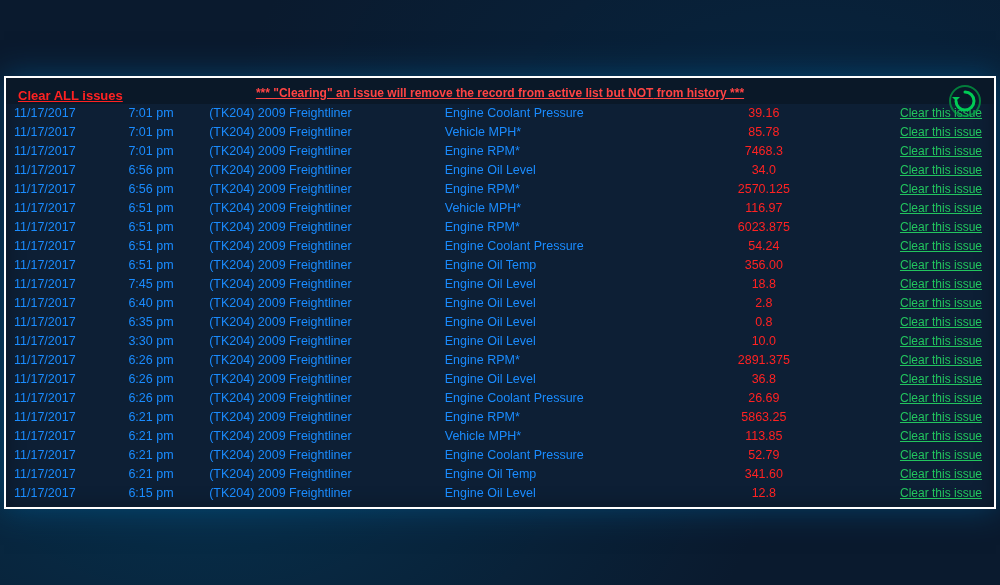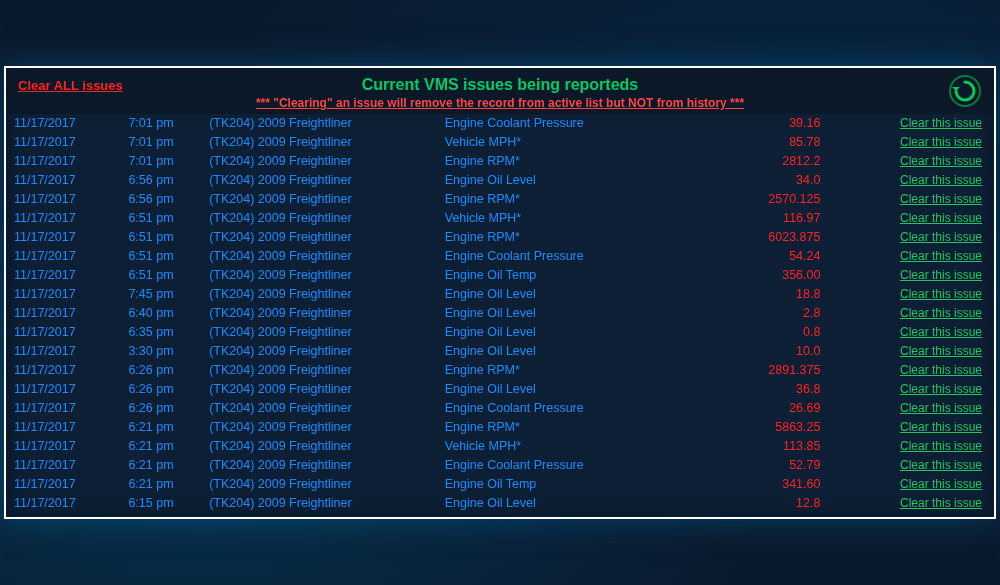--- a/index.html
+++ b/index.html
@@ -92,21 +92,21 @@
 
     td {
       padding: 2px 4px;
       white-space: nowrap;
     }
 
     .col-date { color: #1a8cff; width: 85px; }
     .col-time { color: #1a8cff; width: 60px; }
     .col-vehicle { color: #1a8cff; width: 175px; }
     .col-issue { color: #1a8cff; width: 195px; }
-    .col-value { color: #ff2222; width: 90px; text-align: right; }
+    .col-value { color: #ff2222; width: 90px; text-align: center; }
     .col-action { width: 120px; text-align: right; }
 
     .clear-link {
       color: #22c55e;
       text-decoration: underline;
       cursor: pointer;
       font-size: 12px;
     }
   </style>
 </head>
@@ -115,21 +115,20 @@
 <div class="panel">
   <div class="header">
     <a class="clear-all-link">Clear ALL issues</a>
     <div class="refresh-icon">
       <svg viewBox="0 0 34 34" xmlns="http://www.w3.org/2000/svg">
         <circle cx="17" cy="17" r="15" fill="none" stroke="#00aa44" stroke-width="2" opacity="0.7"></circle>
         <path d="M17 8 A9 9 0 1 1 8 17" fill="none" stroke="#00cc55" stroke-width="3" stroke-linecap="round"></path>
         <polygon points="8,17 4,13 12,13" fill="#00cc55"></polygon>
       </svg>
     </div>
-    <div class="main-title">Current VMS issues being reporteds</div>
     <div class="sub-title">
       <span>*** "Clearing" an issue will remove the record from active list but </span><span>NOT</span><span> from history ***</span>
     </div>
   </div>
   <div class="table-container">
     <table>
       <tbody id="table-body">
       <tr>
             <td class="col-date">11/17/2017</td>
             <td class="col-time">7:01 pm</td>
@@ -144,21 +143,21 @@
             <td class="col-vehicle">(TK204) 2009 Freightliner</td>
             <td class="col-issue">Vehicle MPH*</td>
             <td class="col-value">85.78</td>
             <td class="col-action"><a class="clear-link">Clear this issue</a></td>
           </tr>
           <tr>
             <td class="col-date">11/17/2017</td>
             <td class="col-time">7:01 pm</td>
             <td class="col-vehicle">(TK204) 2009 Freightliner</td>
             <td class="col-issue">Engine RPM*</td>
-            <td class="col-value">2812.2</td>
+            <td class="col-value">7468.3</td>
             <td class="col-action"><a class="clear-link">Clear this issue</a></td>
           </tr>
           <tr>
             <td class="col-date">11/17/2017</td>
             <td class="col-time">6:56 pm</td>
             <td class="col-vehicle">(TK204) 2009 Freightliner</td>
             <td class="col-issue">Engine Oil Level</td>
             <td class="col-value">34.0</td>
             <td class="col-action"><a class="clear-link">Clear this issue</a></td>
           </tr>

